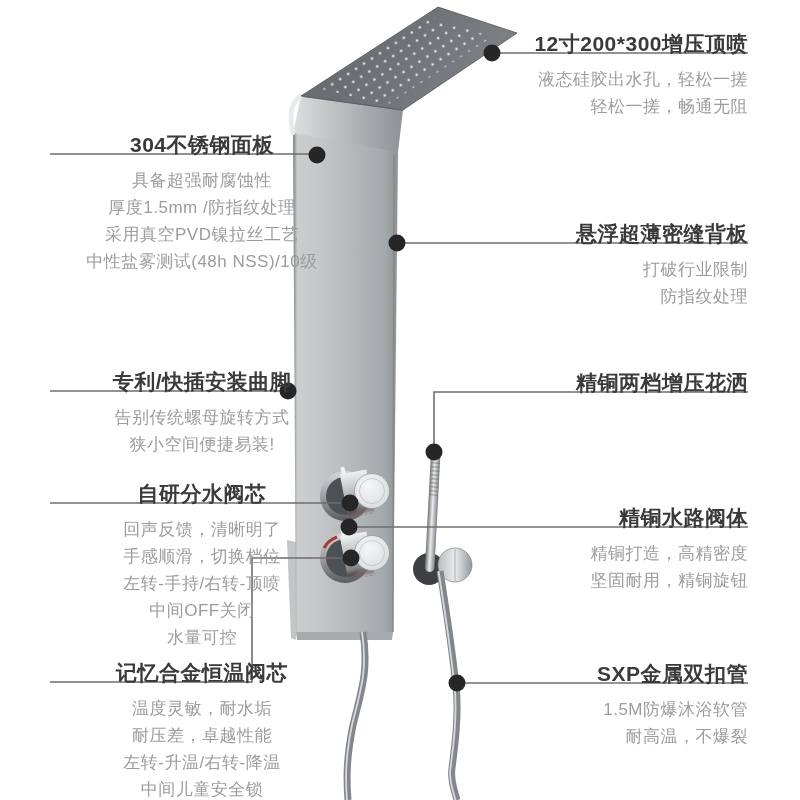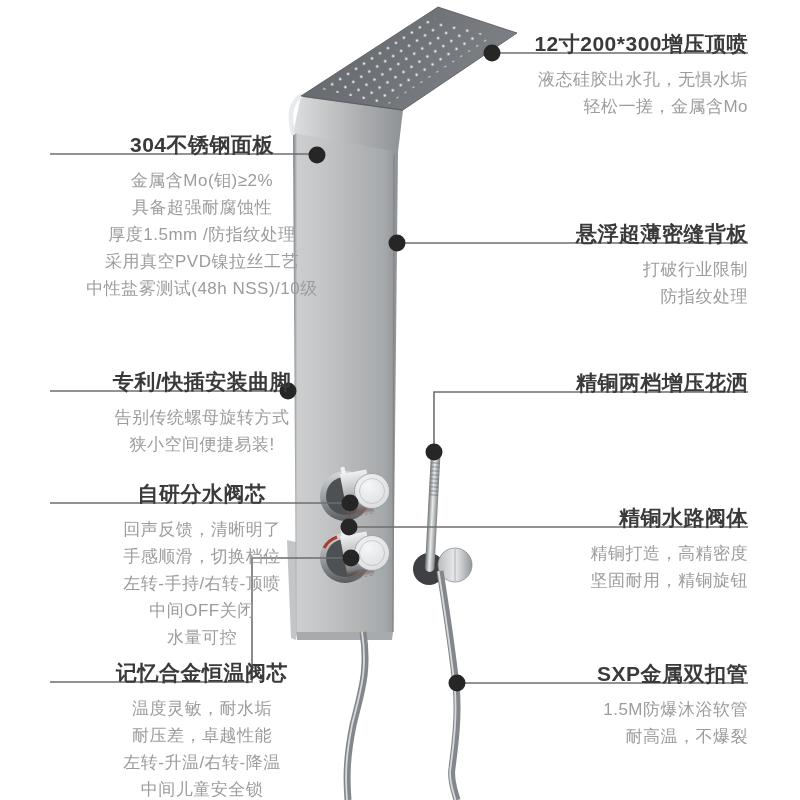--- a/index.html
+++ b/index.html
@@ -165,21 +165,20 @@
       <circle cx="397" cy="243" r="8.5"></circle>
       <circle cx="434" cy="452" r="8.5"></circle>
       <circle cx="349" cy="527" r="8.5"></circle>
       <circle cx="457" cy="683" r="8.5"></circle>
     </g>
   </svg>
 
   <div class="callout left" style="top:123px">
     <div class="title">304不锈钢面板</div>
     <div class="body">
-      <div class="bline">金属含Mo(钼)≥2%</div>
       <div class="bline">具备超强耐腐蚀性</div>
       <div class="bline">厚度1.5mm /防指纹处理</div>
       <div class="bline">采用真空PVD镍拉丝工艺</div>
       <div class="bline">中性盐雾测试(48h NSS)/10级</div>
     </div>
   </div>
 
   <div class="callout left" style="top:360px">
     <div class="title">专利/快插安装曲脚</div>
     <div class="body">
@@ -205,22 +204,22 @@
       <div class="bline">温度灵敏，耐水垢</div>
       <div class="bline">耐压差，卓越性能</div>
       <div class="bline">左转-升温/右转-降温</div>
       <div class="bline">中间儿童安全锁</div>
     </div>
   </div>
 
   <div class="callout right" style="top:22px">
     <div class="title">12寸200*300增压顶喷</div>
     <div class="body">
-      <div class="bline">液态硅胶出水孔，无惧水垢</div>
-      <div class="bline">轻松一搓，金属含Mo</div>
+      <div class="bline">液态硅胶出水孔，轻松一搓</div>
+      <div class="bline">轻松一搓，畅通无阻</div>
     </div>
   </div>
 
   <div class="callout right" style="top:212px">
     <div class="title">悬浮超薄密缝背板</div>
     <div class="body">
       <div class="bline">打破行业限制</div>
       <div class="bline">防指纹处理</div>
     </div>
   </div>

